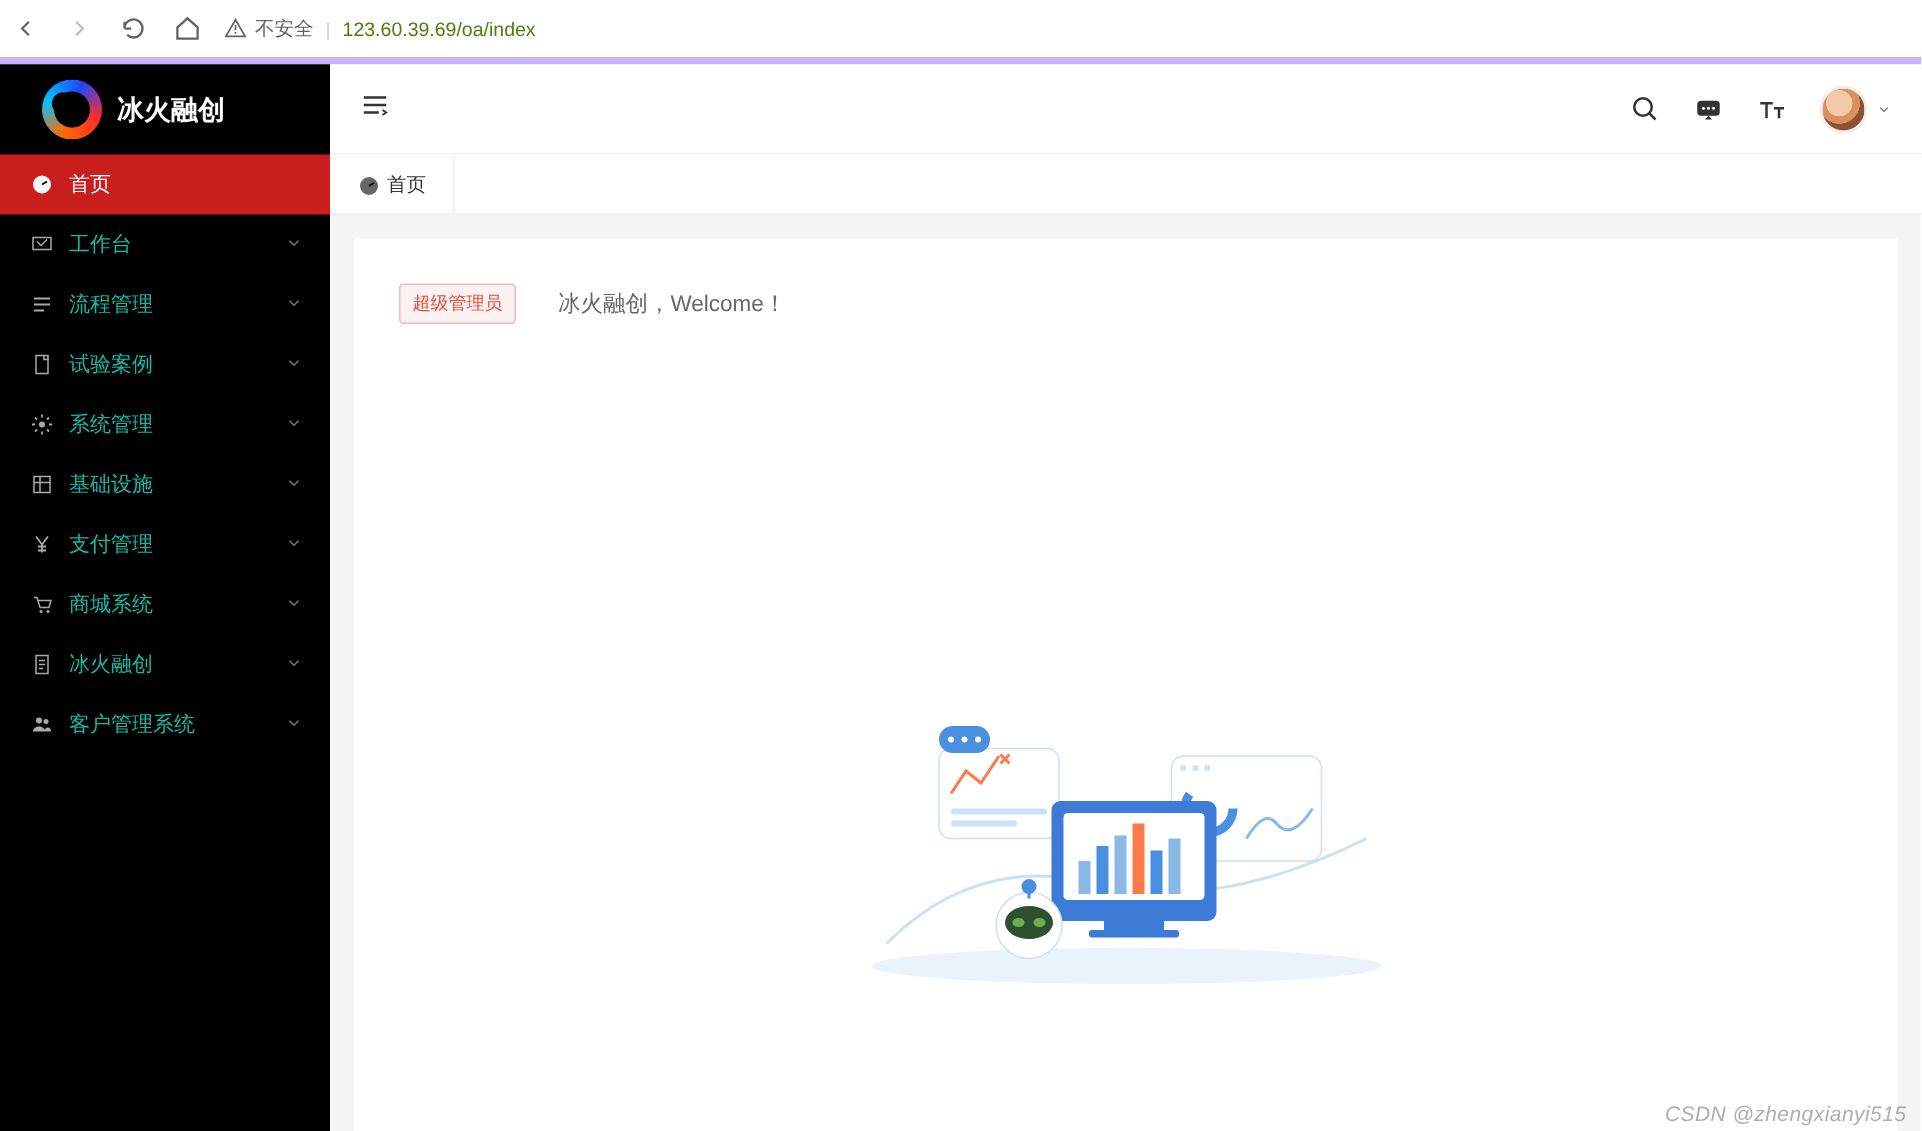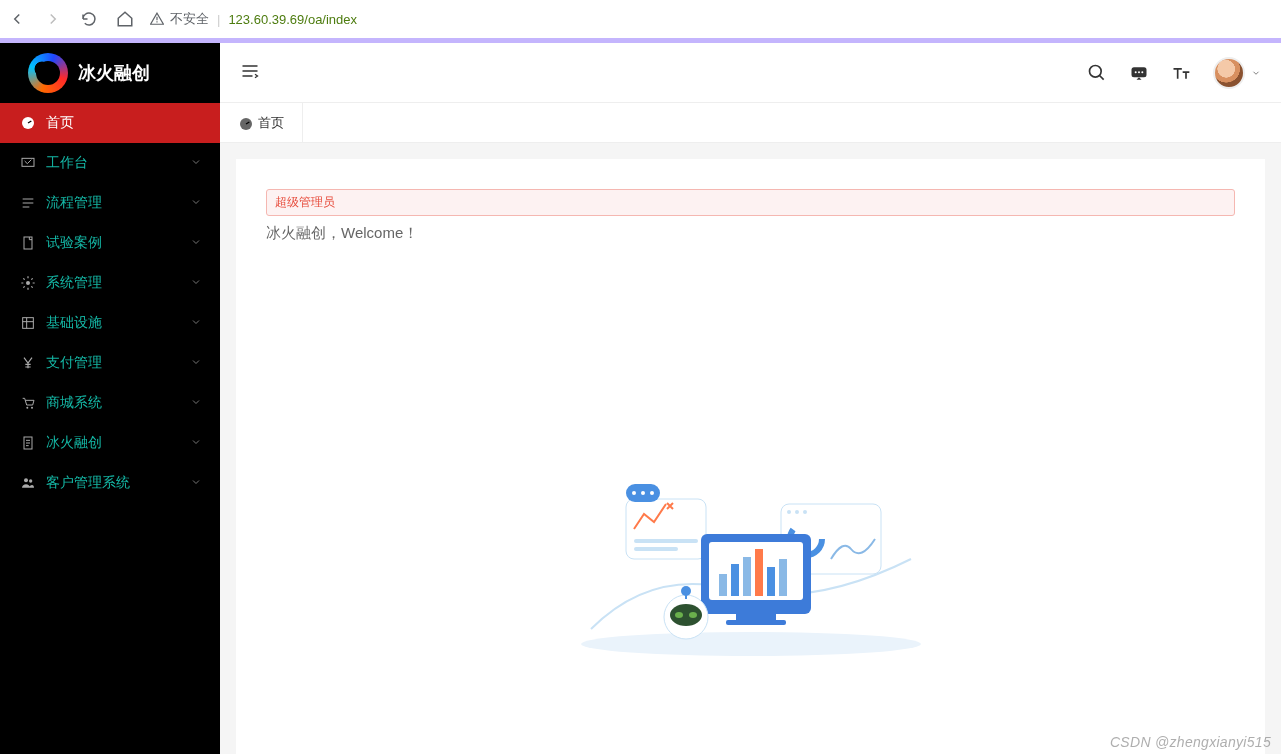--- a/index.html
+++ b/index.html
@@ -37,21 +37,21 @@
 .avatar { width: 32px; height: 32px; border-radius: 50%; background: radial-gradient(circle at 40% 35%, #f4c9a8 35%, #d89060 36% 55%, #8a5230 56%); cursor: pointer; border: 2px solid #eee; }
 .avatar-drop { display: flex; align-items: center; gap: 6px; }
 
 .tabs { height: 40px; background: #fff; display: flex; align-items: stretch; border-bottom: 1px solid #eee; }
 .tab { display: flex; align-items: center; gap: 6px; padding: 0 18px; font-size: 13px; color: #666; cursor: pointer; border-right: 1px solid #eee; background: #fff; }
 .tab.active { color: #333; }
 .tab .tab-icon { width: 14px; height: 14px; }
 .tab .close { font-size: 14px; color: #aaa; margin-left: 4px; }
 
 .content { flex: 1; background: #fff; margin: 16px 16px 0 16px; padding: 30px; position: relative; }
-.welcome-row { display: flex; gap: 8px; flex-direction: column; }
+.welcome-row { display: flex; align-items: center; gap: 28px; }
 .role-badge { border: 1px solid #f5b7b1; color: #e74c3c; background: #fdf2f2; font-size: 12px; padding: 4px 8px; border-radius: 3px; }
 .welcome-text { font-size: 15px; color: #666; }
 
 .illustration { position: absolute; left: 50%; transform: translateX(-50%); top: 320px; width: 360px; }
 
 .watermark { position: absolute; right: 10px; bottom: 4px; font-size: 14px; color: rgba(120,120,120,0.6); font-style: italic; letter-spacing: 0.3px; }
 </style>
 </head>
 <body>
 

